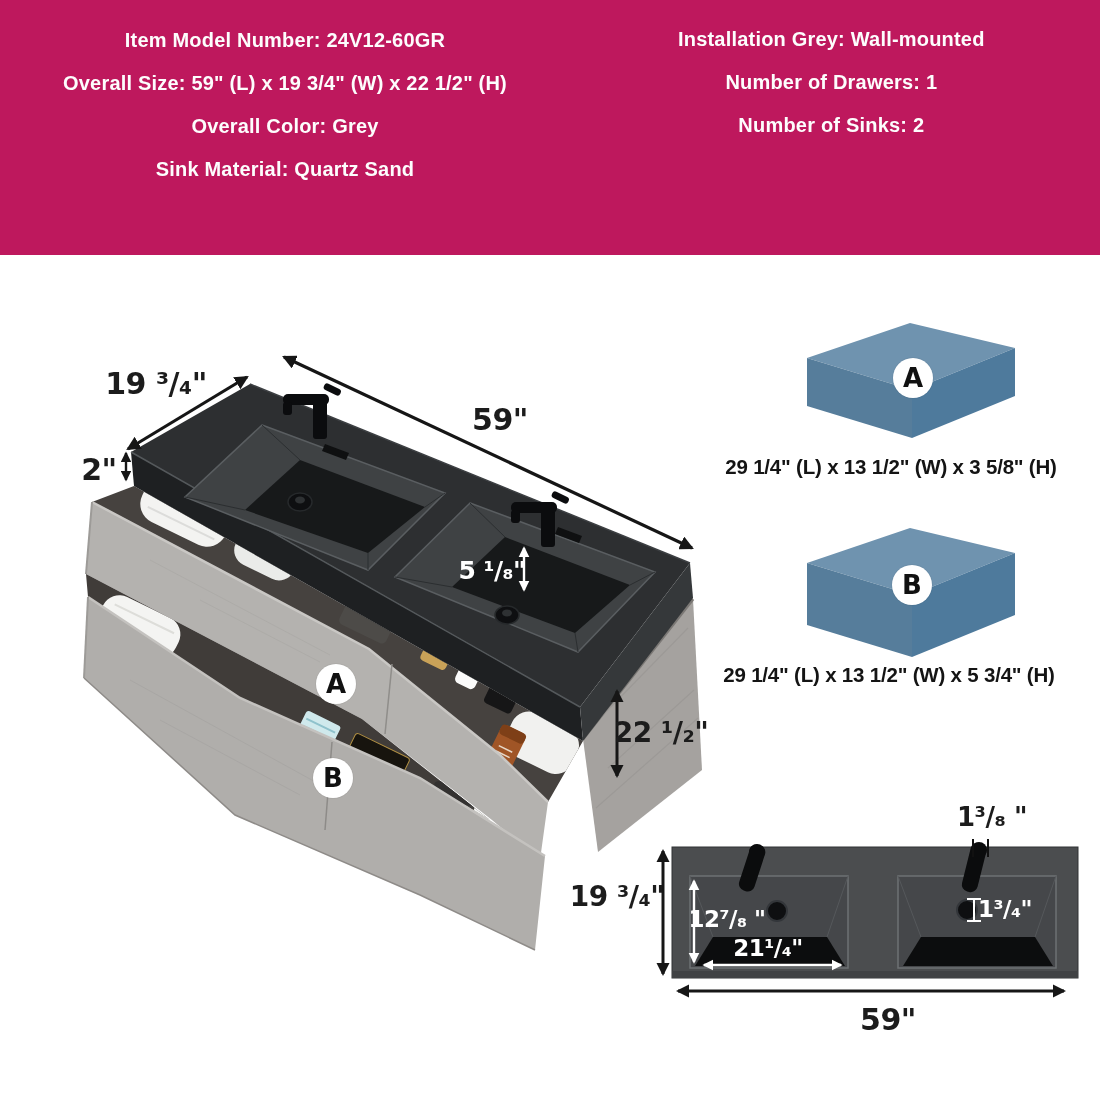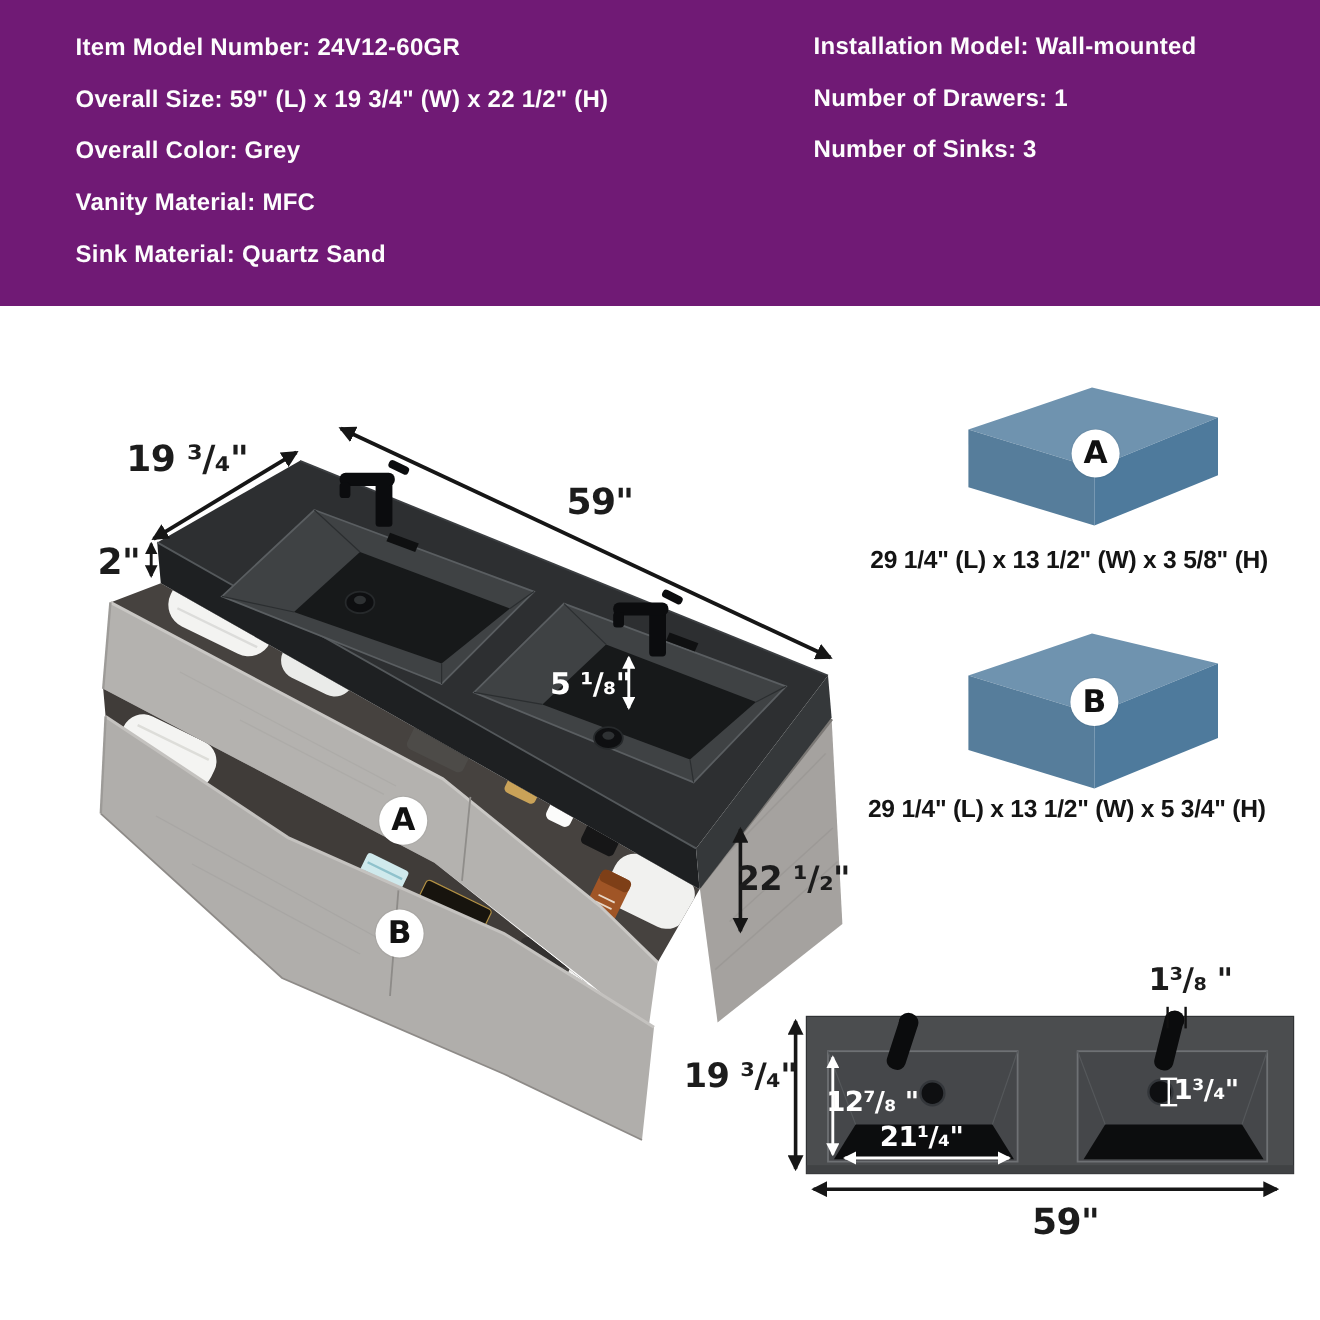--- a/index.html
+++ b/index.html
@@ -39,32 +39,31 @@
     background:#ffffff;border-radius:50%;
     display:flex;align-items:center;justify-content:center;
     font-family:"DejaVu Sans",sans-serif;font-weight:bold;color:#111111;
     box-shadow:0 0 0 1px rgba(0,0,0,0.04);
   }
   .circ.d40{width:40px;height:40px;font-size:26px;}
 </style>
 </head>
 <body>
 
-<div class="header" style="background: #701a75;">
+<div class="header" style="background: #be185d; text-align: center;">
   <div class="spec-col left">
     <div class="spec-line">Item Model Number: 24V12-60GR</div>
     <div class="spec-line">Overall Size: 59" (L) x 19 3/4" (W) x 22 1/2" (H)</div>
     <div class="spec-line">Overall Color: Grey</div>
-    <div class="spec-line">Vanity Material: MFC</div>
     <div class="spec-line">Sink Material: Quartz Sand</div>
   </div>
   <div class="spec-col right">
-    <div class="spec-line">Installation Model: Wall-mounted</div>
+    <div class="spec-line">Installation Grey: Wall-mounted</div>
     <div class="spec-line">Number of Drawers: 1</div>
-    <div class="spec-line">Number of Sinks: 3</div>
+    <div class="spec-line">Number of Sinks: 2</div>
   </div>
 </div>
 
 <svg class="scene" viewBox="0 0 1100 1100">
   <defs>
     <marker id="ab" viewBox="0 0 10 10" refX="8.5" refY="5" markerWidth="4.4" markerHeight="4.4" orient="auto-start-reverse">
       <path d="M0,0 L10,5 L0,10 z" fill="#161616"></path>
     </marker>
     <marker id="aw" viewBox="0 0 10 10" refX="8.5" refY="5" markerWidth="4.6" markerHeight="4.6" orient="auto-start-reverse">
       <path d="M0,0 L10,5 L0,10 z" fill="#ffffff"></path>

